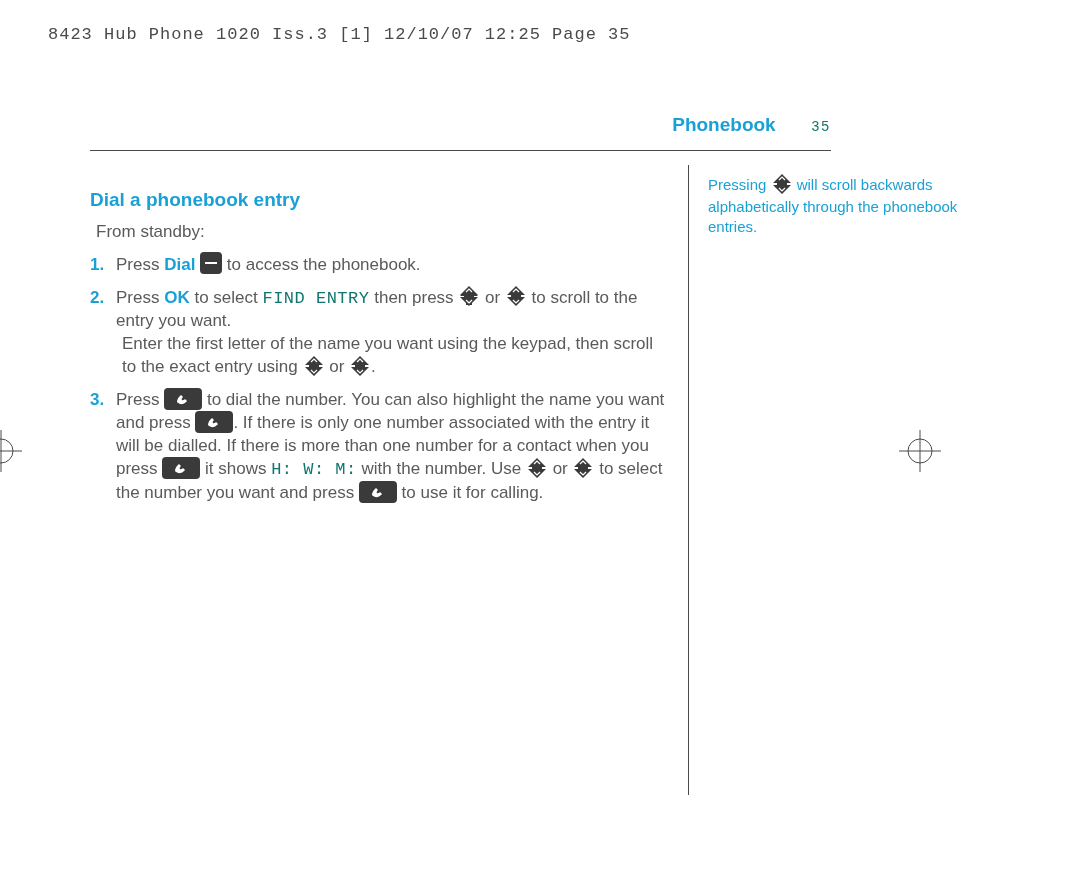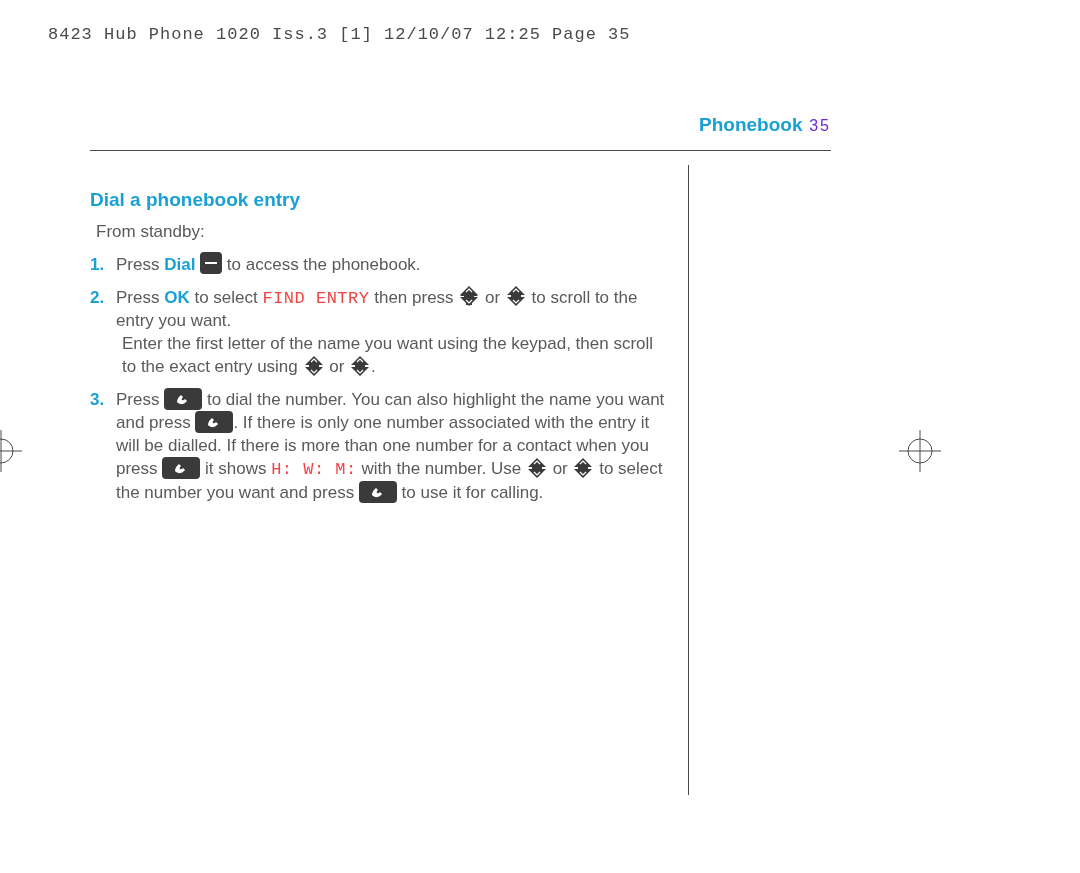--- a/index.html
+++ b/index.html
@@ -5,31 +5,31 @@
   html,body{margin:0;padding:0;background:#fff;color:#4a4a4a;font-family:"Helvetica Neue",Arial,sans-serif;font-size:17px;line-height:1.35}
   .page{position:relative;width:921px;height:873px;box-sizing:border-box;padding:0 90px}
   .crop-top{position:absolute;top:24px;left:48px;font-family:"Courier New",monospace;color:#4a4a4a;letter-spacing:1px}
   .crop-mid{position:absolute;top:38px;left:0;right:0;text-align:center;color:#4a4a4a;font-size:14px}
   .reg-left,.reg-right{position:absolute;top:430px;width:42px;height:42px}
   .reg-left{left:-20px}.reg-right{right:-20px}
   .hr{position:absolute;top:150px;left:90px;right:90px;height:1px;background:#4a4a4a}
   .vr{position:absolute;top:165px;height:630px;left:688px;width:1px;background:#4a4a4a}
   .header{position:absolute;top:112px;right:90px;text-align:right}
   .header .title{color:#19a1d6;font-weight:700;font-size:19px}
-  .header .pageno{color:#6d28d9;font-size:16px;margin-left:2px;letter-spacing:2px}
+  .header .pageno{color:#0f766e;font-size:14px;margin-left:31px;letter-spacing:2px}
   .main{position:absolute;top:175px;left:90px;width:580px;color:#5a5a5a}
   .side{position:absolute;top:175px;left:708px;width:280px;color:#19a1d6;font-size:15px;line-height:1.35}
   .side p{margin:0 0 10px 0}
   h2{color:#19a1d6;font-size:19px;font-weight:700;margin:12px 0 8px 0}
   .main p{margin:0 0 10px 6px}
   ol{list-style:none;margin:0;padding:0}
   ol li{position:relative;padding-left:26px;margin:0 0 10px 0}
   ol li .num{position:absolute;left:0;color:#19a1d6;font-weight:700}
   .accent{color:#19a1d6;font-weight:700}
-  .mono{font-family:"Courier New",monospace;color:#ef4444;letter-spacing:0.5px}
+  .mono{font-family:"Courier New",monospace;color:#0f766e;letter-spacing:0.5px}
   .icon{display:inline-block;vertical-align:middle;position:relative;top:-2px}
   .key-minus{width:22px;height:22px;background:#3a3a3a;border-radius:4px;position:relative}
   .key-minus::after{content:"";position:absolute;left:5px;right:5px;top:50%;height:2px;background:#fff;transform:translateY(-50%)}
   .key-call{width:38px;height:22px;background:#3a3a3a;border-radius:4px;position:relative}
   .key-call svg{position:absolute;left:50%;top:50%;transform:translate(-50%,-50%)}
   .nav{width:22px;height:22px}
   .nav svg{display:block}
 </style>
 </head>
 <body>
@@ -115,15 +115,22 @@
               <polyline points="8,7 11,4 14,7" fill="none" stroke="#fff" stroke-width="1.2"></polyline>
               <polyline points="8,15 11,18 14,15" fill="none" stroke="#fff" stroke-width="1.2"></polyline>
             </svg></span><span> to select the number you want and press </span><span class="icon key-call"><svg width="20" height="14" viewBox="0 0 20 14">
               <path d="M4 10 C4 6 8 3 8 3 L10 5 C10 5 8 7 9 8 C10 9 12 7 12 7 L14 9 C14 9 11 13 7 12 C5 11 4 10 4 10 Z" fill="#fff"></path>
             </svg></span><span> to use it for calling.</span>
       </li>
     </ol>
   </div>
 
   <div class="side">
+    <p>
+      <span>Pressing </span><span class="icon nav"><svg viewBox="0 0 22 22">
+            <path d="M11 1 L20 10 L16 10 L16 12 L20 12 L11 21 L2 12 L6 12 L6 10 L2 10 Z" fill="#3a3a3a"></path>
+            <polyline points="8,7 11,4 14,7" fill="none" stroke="#fff" stroke-width="1.2"></polyline>
+            <polyline points="8,15 11,18 14,15" fill="none" stroke="#fff" stroke-width="1.2"></polyline>
+          </svg></span><span> will scroll backwards alphabetically through the phonebook entries.</span>
+    </p>
   </div>
 
 </div>
 
 </body></html>

